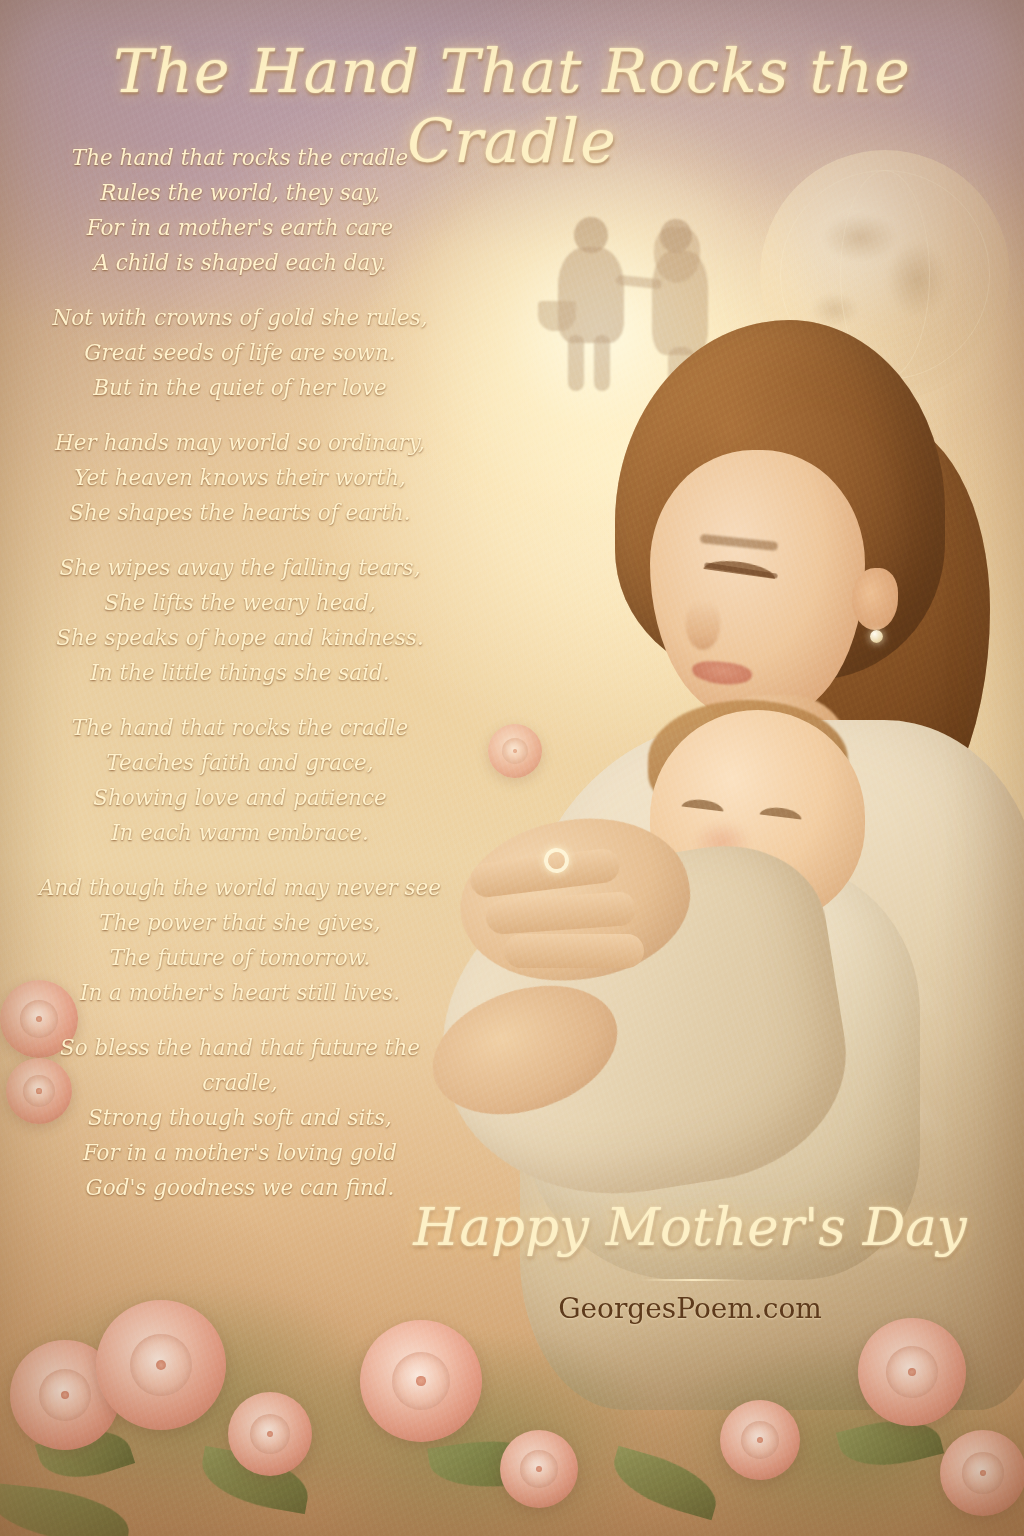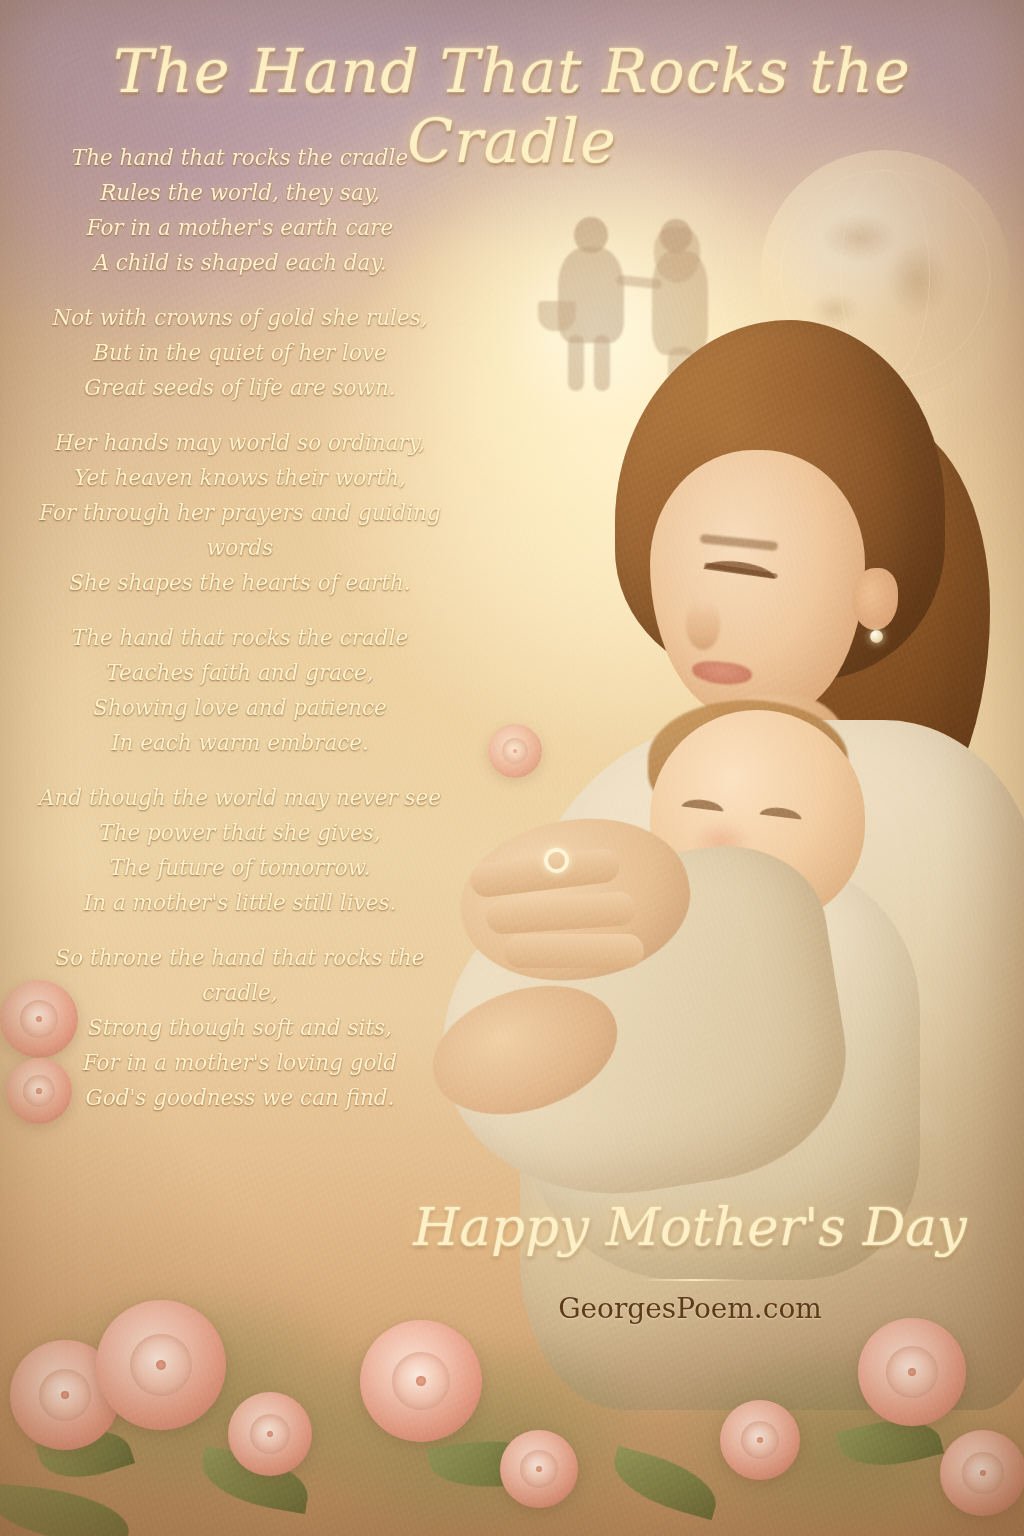--- a/index.html
+++ b/index.html
@@ -425,43 +425,48 @@
 
   <div class="poem">
     <div class="stanza">
       <div>The hand that rocks the cradle</div>
       <div>Rules the world, they say,</div>
       <div>For in a mother's earth care</div>
       <div>A child is shaped each day.</div>
     </div>
     <div class="stanza">
       <div>Not with crowns of gold she rules,</div>
+      <div>Great seeds of life are sown.</div>
       <div>But in the quiet of her love</div>
-      <div>Great seeds of life are sown.</div>
     </div>
     <div class="stanza">
       <div>Her hands may world so ordinary,</div>
       <div>Yet heaven knows their worth,</div>
-      <div>For through her prayers and guiding words</div>
       <div>She shapes the hearts of earth.</div>
+    </div>
+    <div class="stanza">
+      <div>She wipes away the falling tears,</div>
+      <div>She lifts the weary head,</div>
+      <div>She speaks of hope and kindness.</div>
+      <div>In the little things she said.</div>
     </div>
     <div class="stanza">
       <div>The hand that rocks the cradle</div>
       <div>Teaches faith and grace,</div>
       <div>Showing love and patience</div>
       <div>In each warm embrace.</div>
     </div>
     <div class="stanza">
       <div>And though the world may never see</div>
       <div>The power that she gives,</div>
       <div>The future of tomorrow.</div>
-      <div>In a mother's little still lives.</div>
-    </div>
-    <div class="stanza">
-      <div>So throne the hand that rocks the cradle,</div>
+      <div>In a mother's heart still lives.</div>
+    </div>
+    <div class="stanza">
+      <div>So bless the hand that future the cradle,</div>
       <div>Strong though soft and sits,</div>
       <div>For in a mother's loving gold</div>
       <div>God's goodness we can find.</div>
     </div>
   </div>
 
   <div class="greeting">Happy Mother's Day</div>
   <div class="rule"></div>
   <div class="site">GeorgesPoem.com</div>
 

